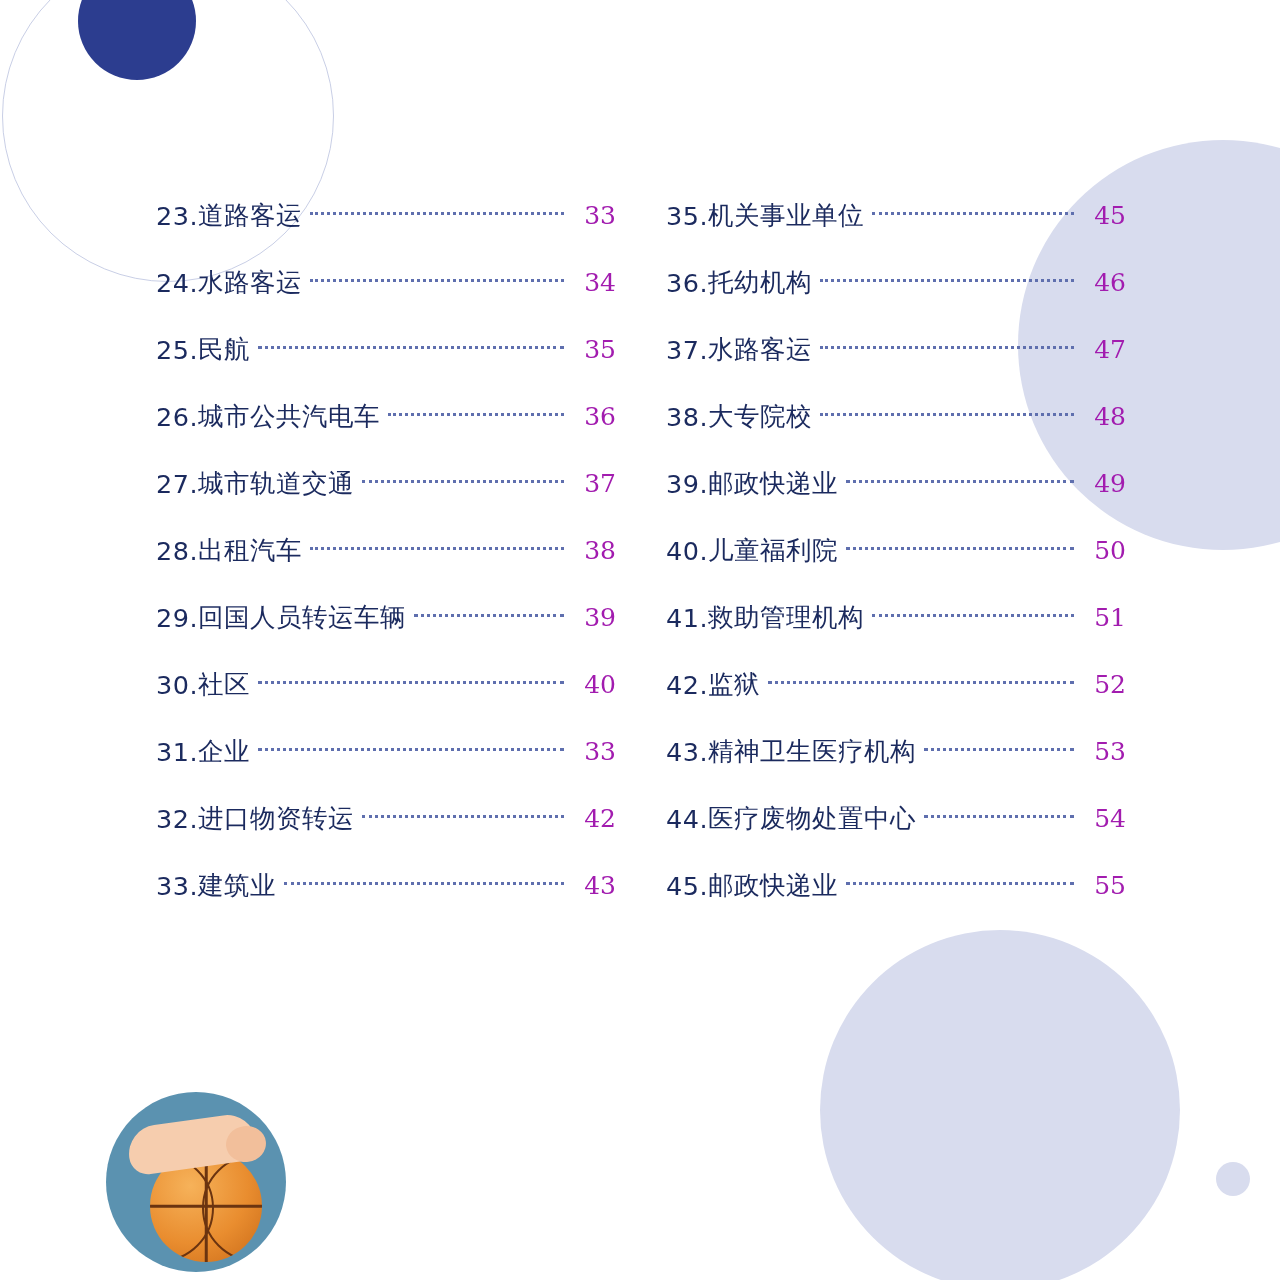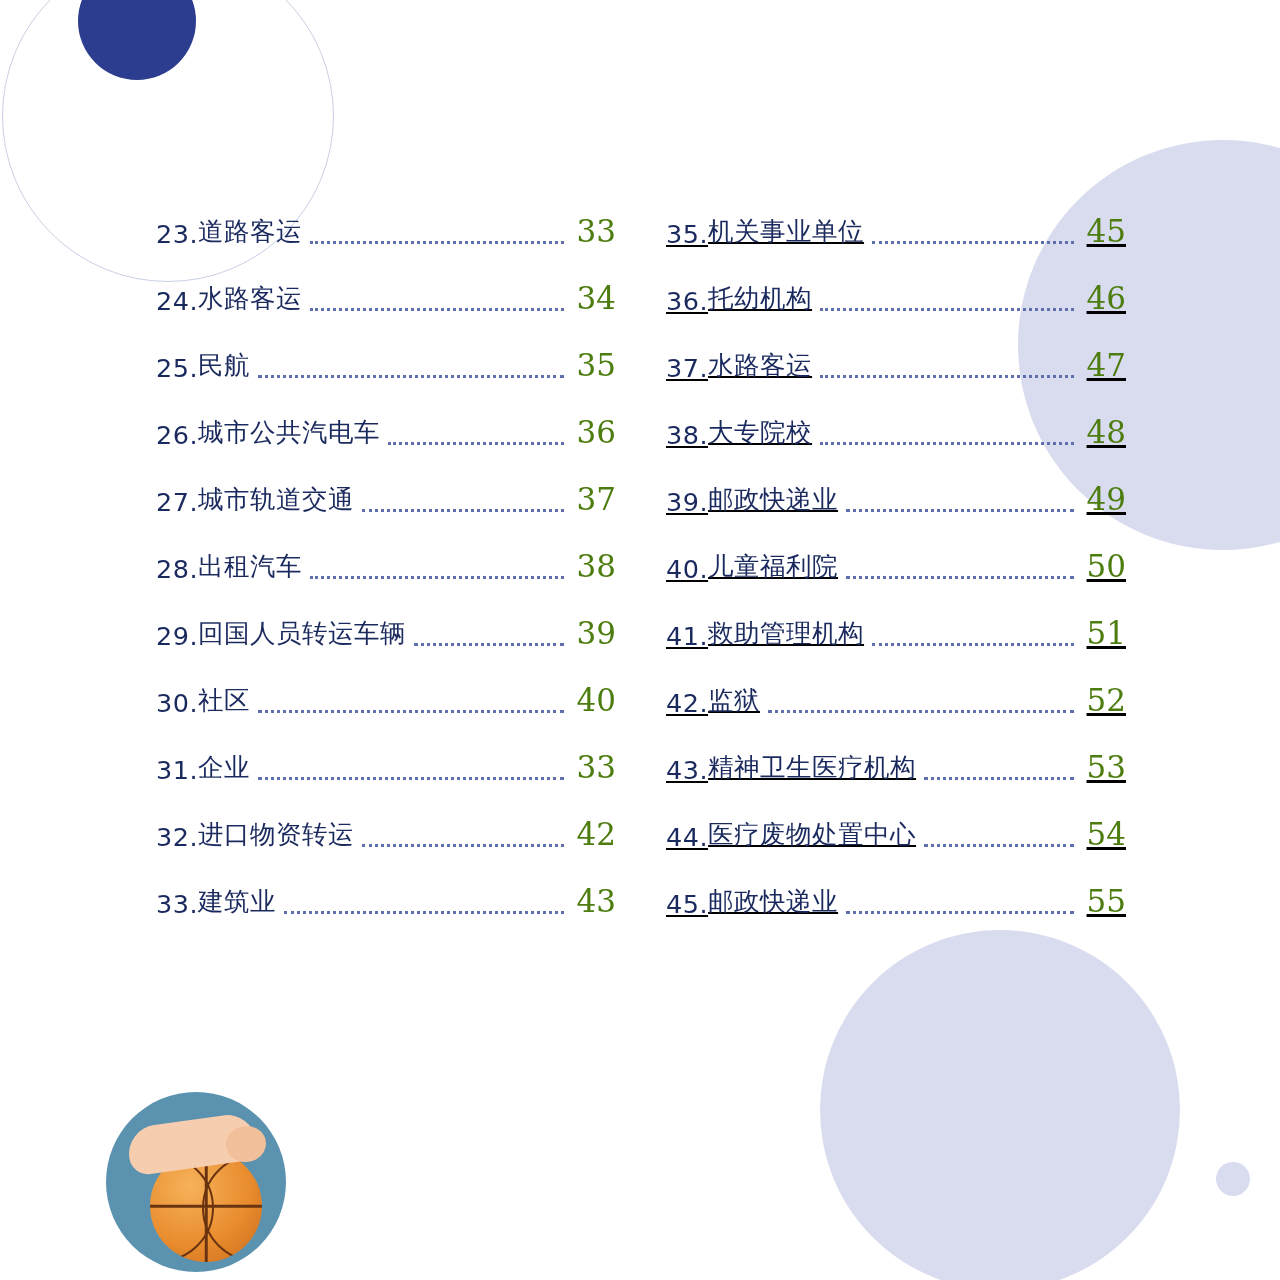--- a/index.html
+++ b/index.html
@@ -146,25 +146,25 @@
     left: 0;
     top: 0;
     width: 1280px;
     height: 1280px;
   }
   .col {
     position: absolute;
     top: 182px;
   }
   .col-left { left: 156px; width: 460px; }
-  .col-right { left: 666px; width: 460px; text-decoration: underline; }
+  .col-right { left: 666px; width: 460px; }
 
   .toc-item {
     display: flex;
-    align-items: flex-end;
+    align-items: center;
     height: 67px;
     color: #1b2a5e;
     font-size: 25px;
     white-space: nowrap;
   }
   .toc-label {
     font-family: "DejaVu Sans", sans-serif;
     font-size: 25.5px;
     letter-spacing: 0.5px;
     color: #1b2a5e;
@@ -173,22 +173,22 @@
     flex: 1;
     margin: 0 8px;
     position: relative;
     top: -5px;
     height: 6px;
     border-bottom: 3px dotted #5f6fae;
     min-width: 20px;
   }
   .toc-page {
     font-family: "DejaVu Serif", serif;
-    font-size: 31px;
-    color: #4d7c0f;
+    font-size: 25px;
+    color: #a21caf;
     width: 44px;
     text-align: right;
   }
 </style>
 </head>
 <body>
 
 <div class="page">
 
   <div class="deco-circle-lav-top"></div>

